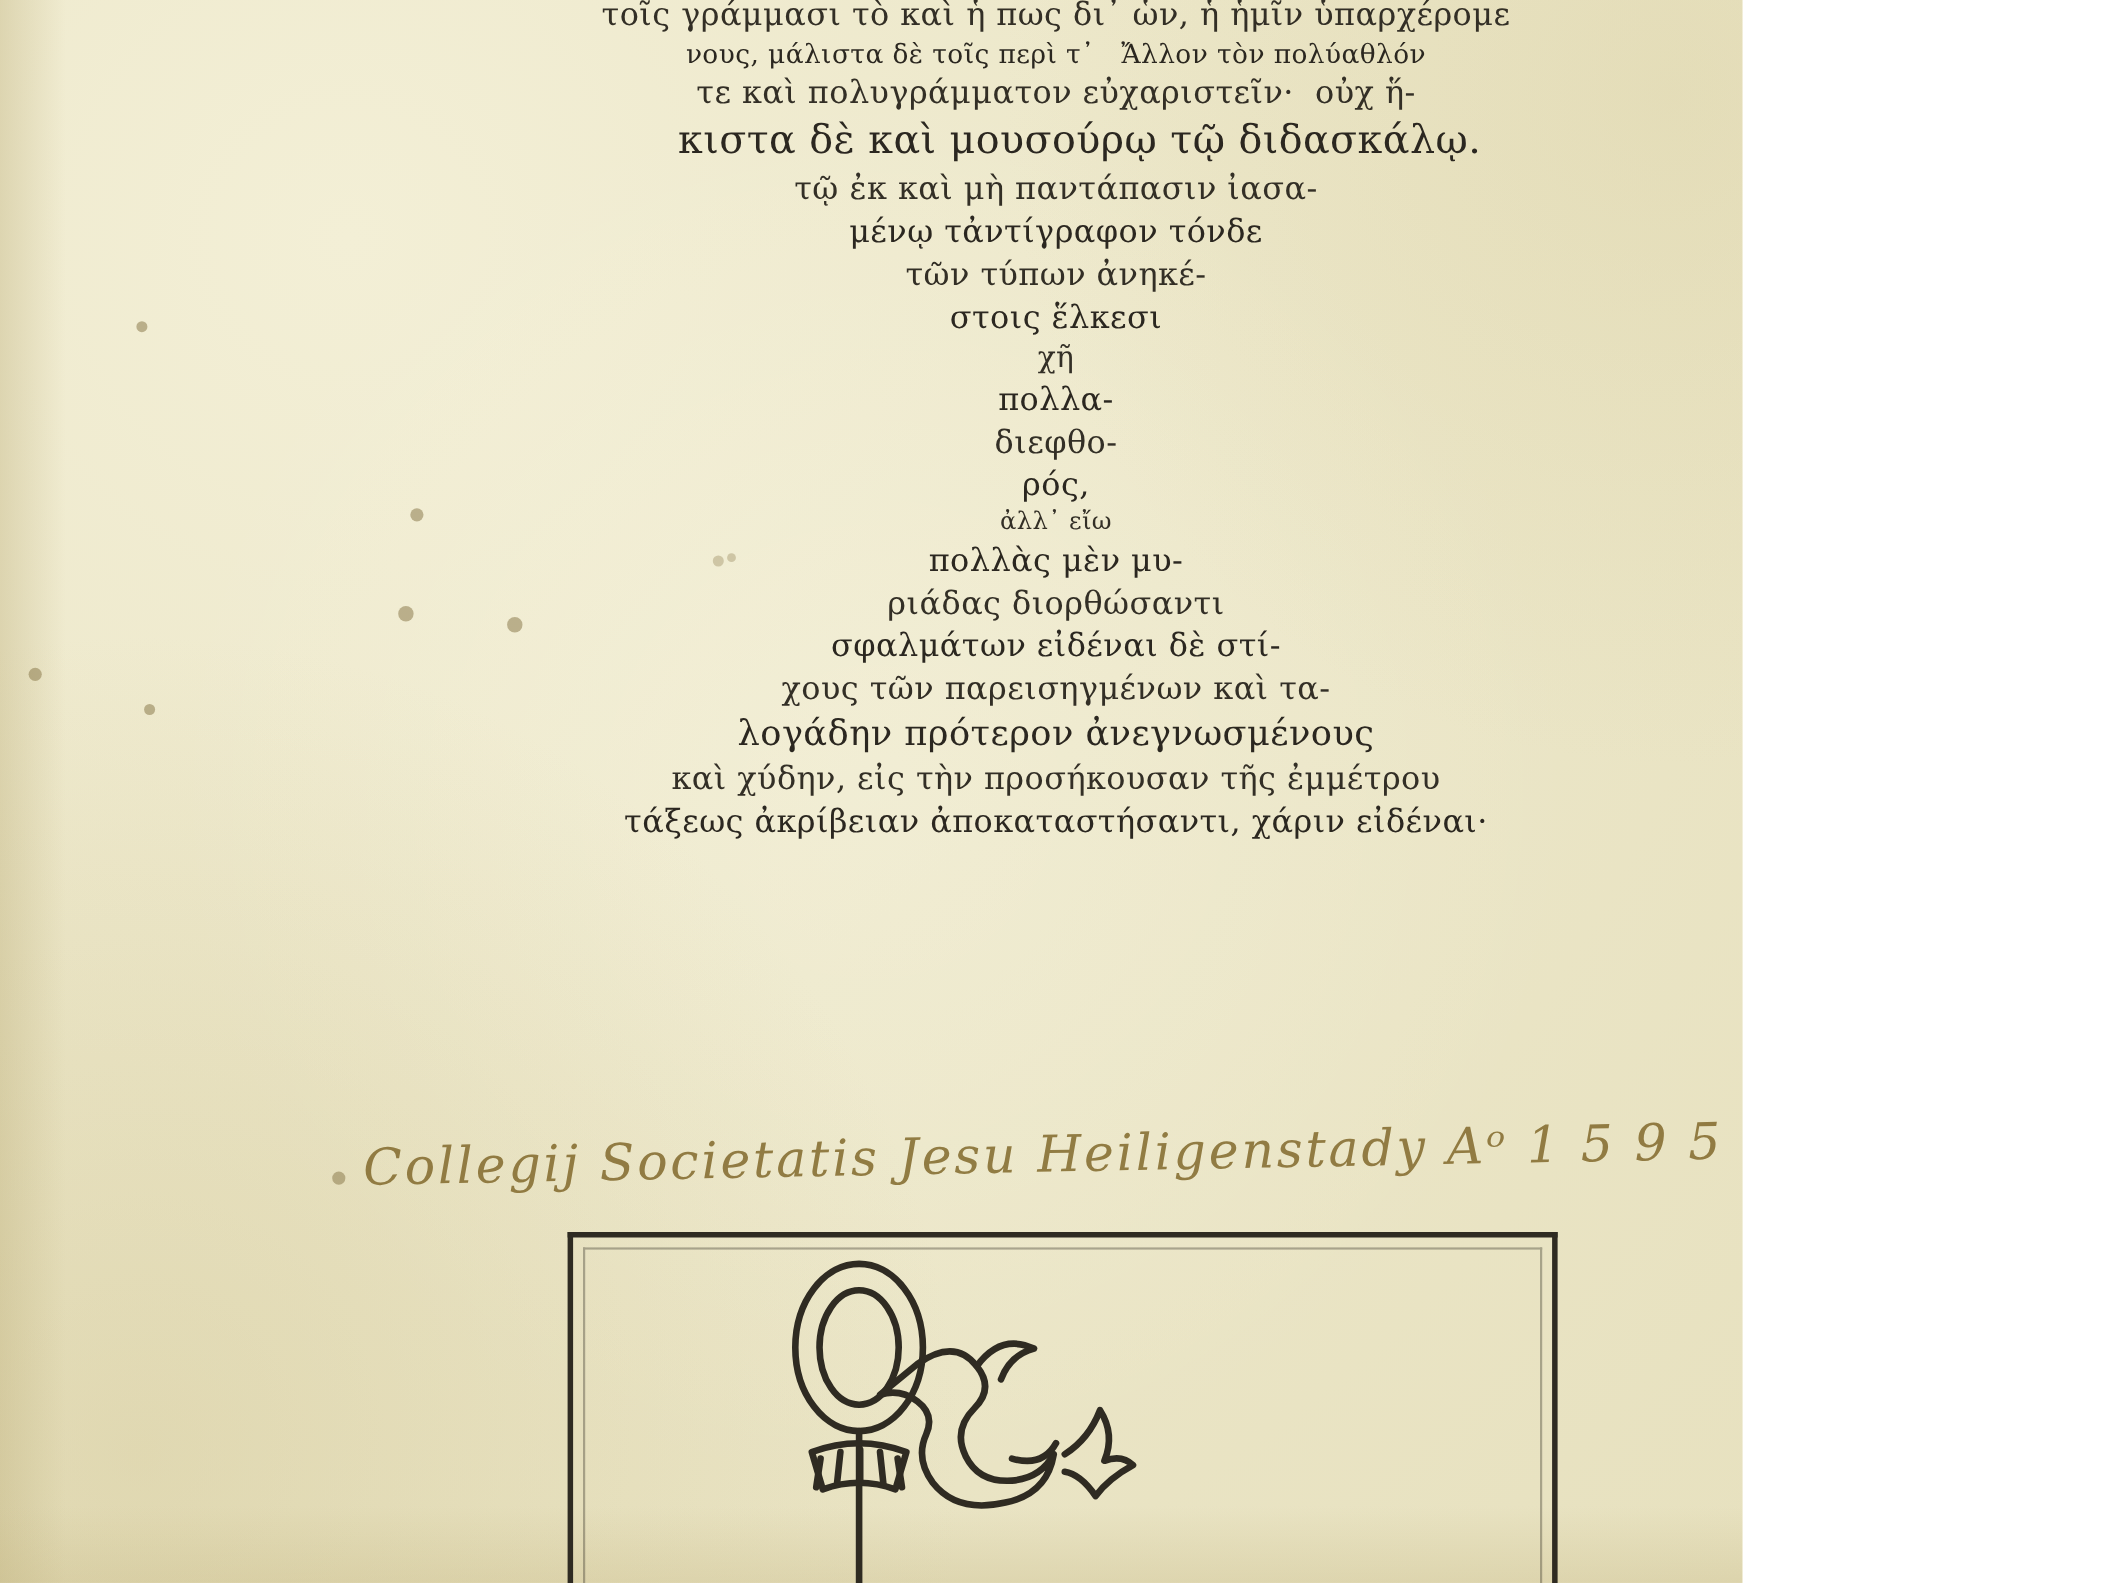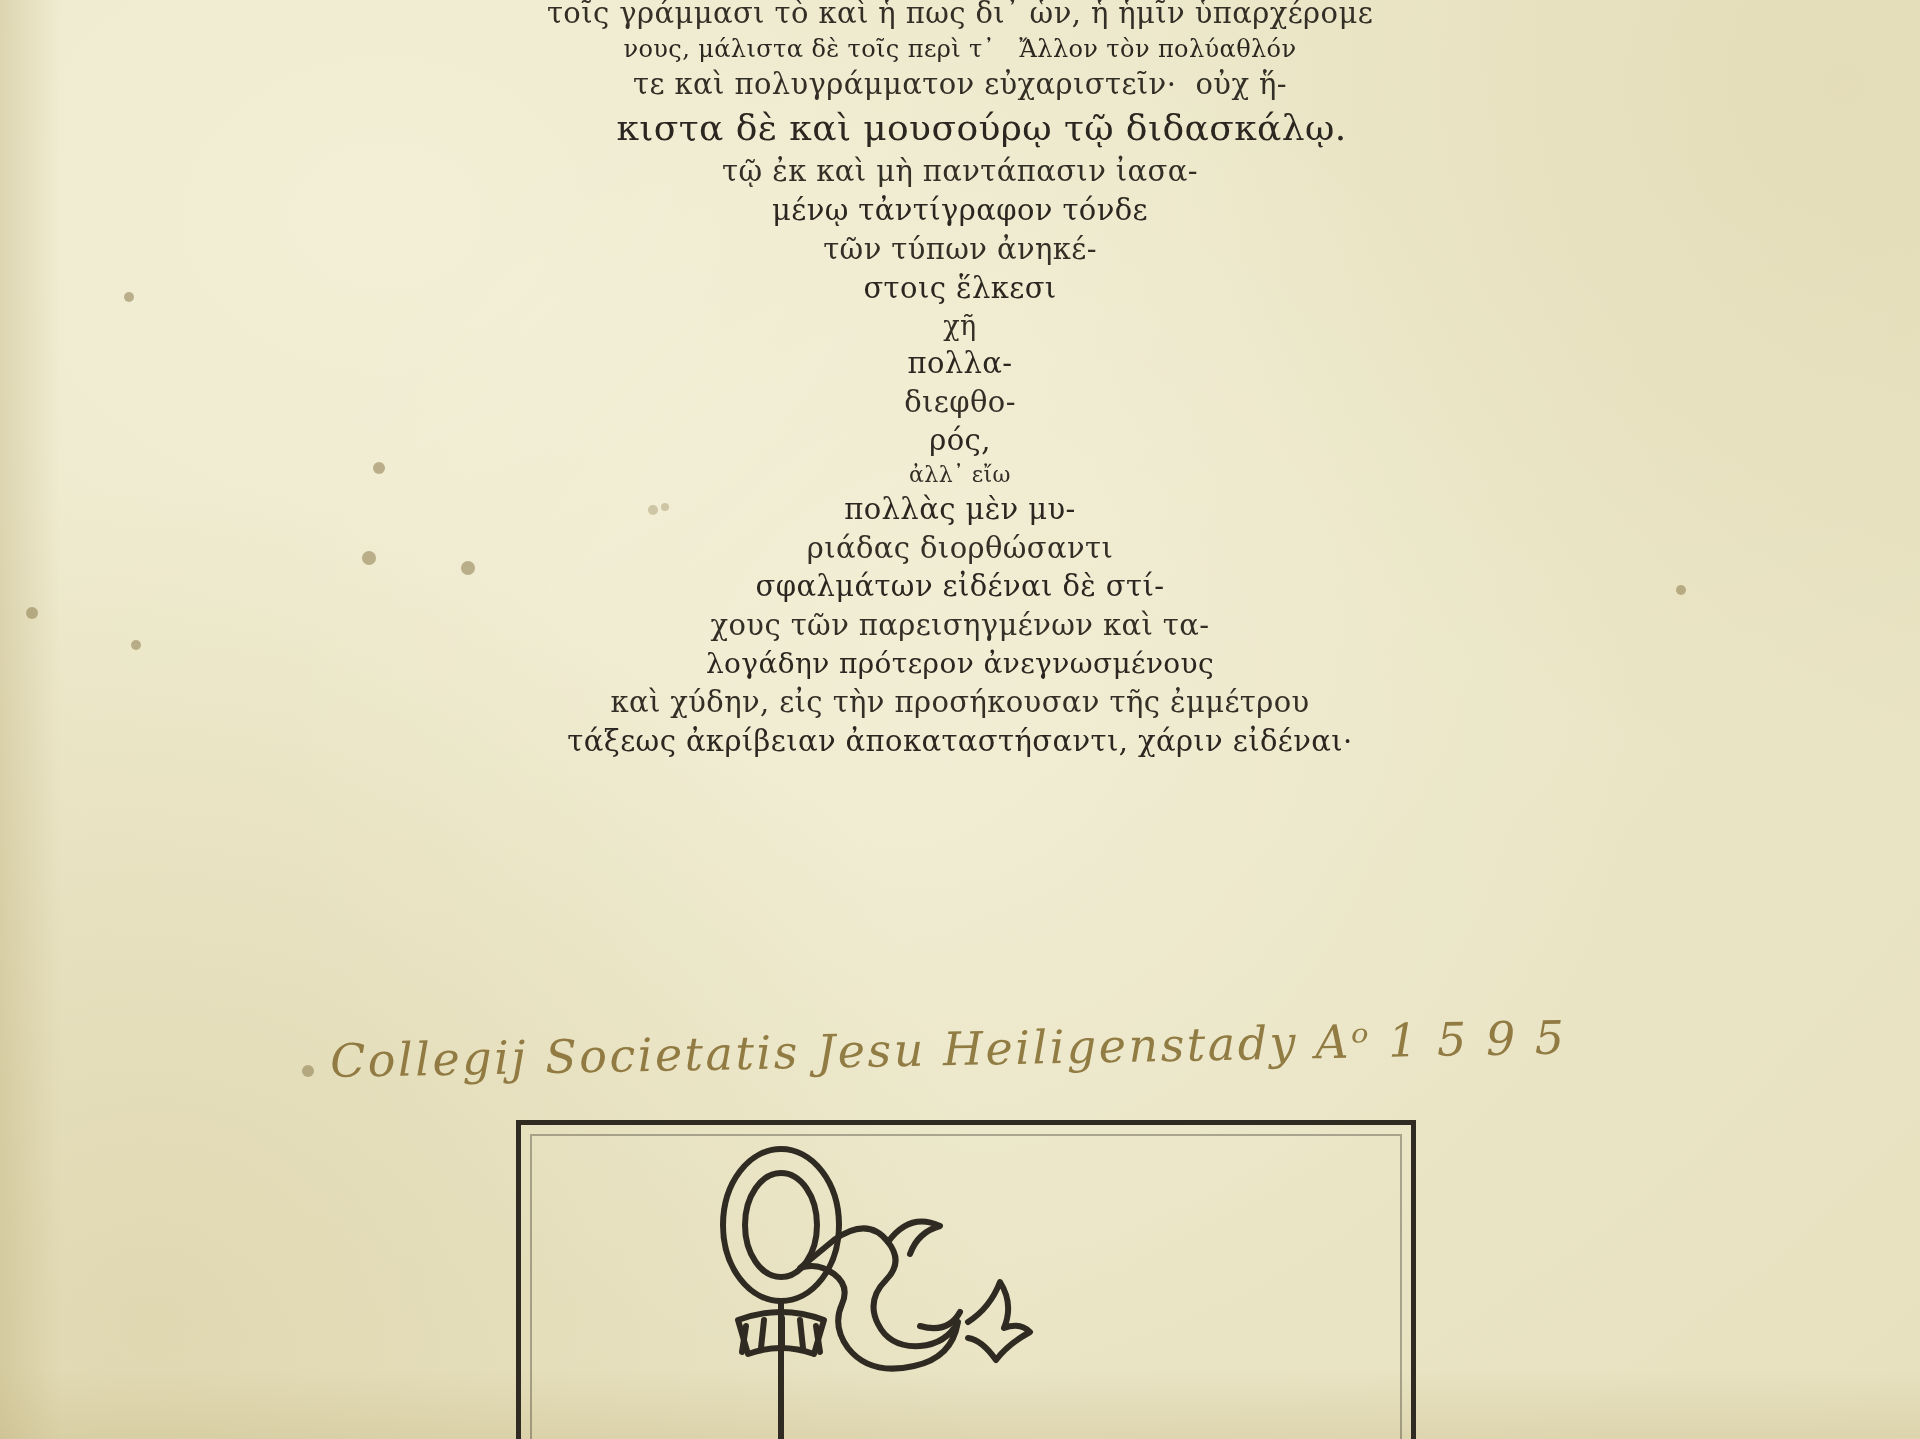--- a/index.html
+++ b/index.html
@@ -7,21 +7,21 @@
     padding: 0;
     background: #ffffff;
   }
   body {
     font-family: "Liberation Serif", serif;
   }
 
   
   #page {
     position: relative;
-    width: 1920px;
+    width: 1584px;
     height: 1439px;
     overflow: hidden;
     background: #efeace;
     background-image:
       radial-gradient(ellipse at 20% 15%, #f3efd6 0%, #ece7c9 45%, #e7e1bf 100%);
   }
 
   
   .paper-tint {
     position: absolute;
@@ -136,21 +136,21 @@
     <span class="gline" style="font-size: 29px;">στοις ἕλκεσι</span>
     <span class="gline" style="font-size: 27px;">χῆ</span>
     <span class="gline" style="font-size: 29px;">πολλα-</span>
     <span class="gline" style="font-size: 29px;">διεφθο-</span>
     <span class="gline" style="font-size: 29px;">ρός,</span>
     <span class="gline" style="font-size: 22px; text-align: center;">ἀλλ᾽ εἴω</span>
     <span class="gline" style="font-size: 29px;">πολλὰς μὲν μυ-</span>
     <span class="gline" style="font-size: 29px;">ριάδας διορθώσαντι</span>
     <span class="gline" style="font-size: 29px;">σφαλμάτων εἰδέναι δὲ στί-</span>
     <span class="gline" style="font-size: 29px;">χους τῶν παρεισηγμένων καὶ τα-</span>
-    <span class="gline" style="font-size: 28px;">λογάδην πρότερον ἀνεγνωσμένους</span>
+    <span class="gline" style="font-size: 32px;">λογάδην πρότερον ἀνεγνωσμένους</span>
     <span class="gline" style="font-size: 29px;">καὶ χύδην, εἰς τὴν προσήκουσαν τῆς ἐμμέτρου</span>
     <span class="gline" style="font-size: 29px;">τάξεως ἀκρίβειαν ἀποκαταστήσαντι, χάριν εἰδέναι·</span>
   </div>
 
   <div id="inscription">Collegij Societatis Jesu Heiligenstady Aᵒ 1 5 9 5</div>
 
   <div id="device">
     <div class="frame"></div>
     <div class="frame-inner"></div>
     <svg width="900" height="330" viewBox="0 0 900 330">

